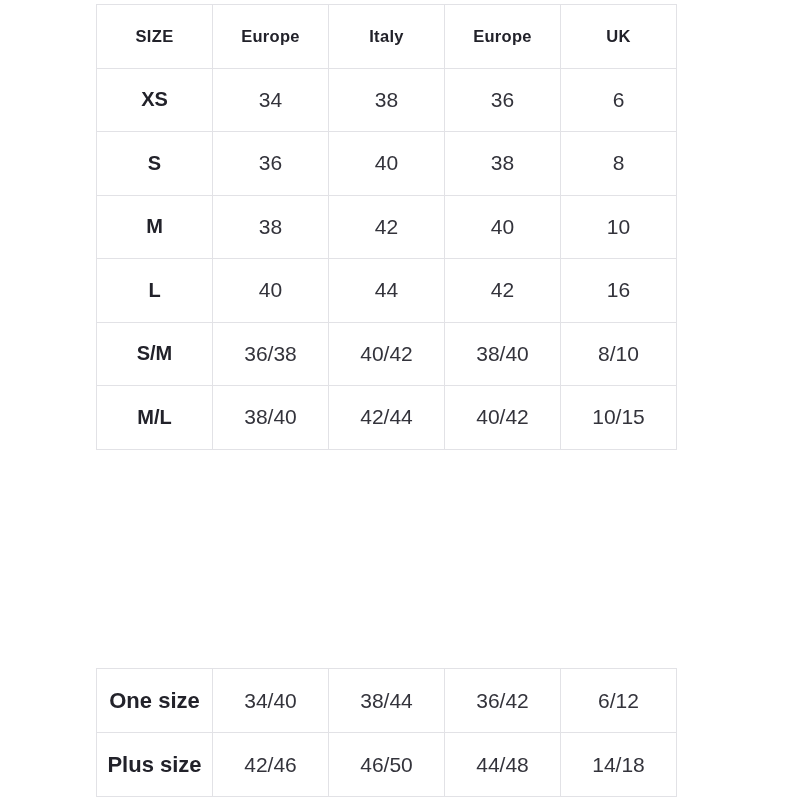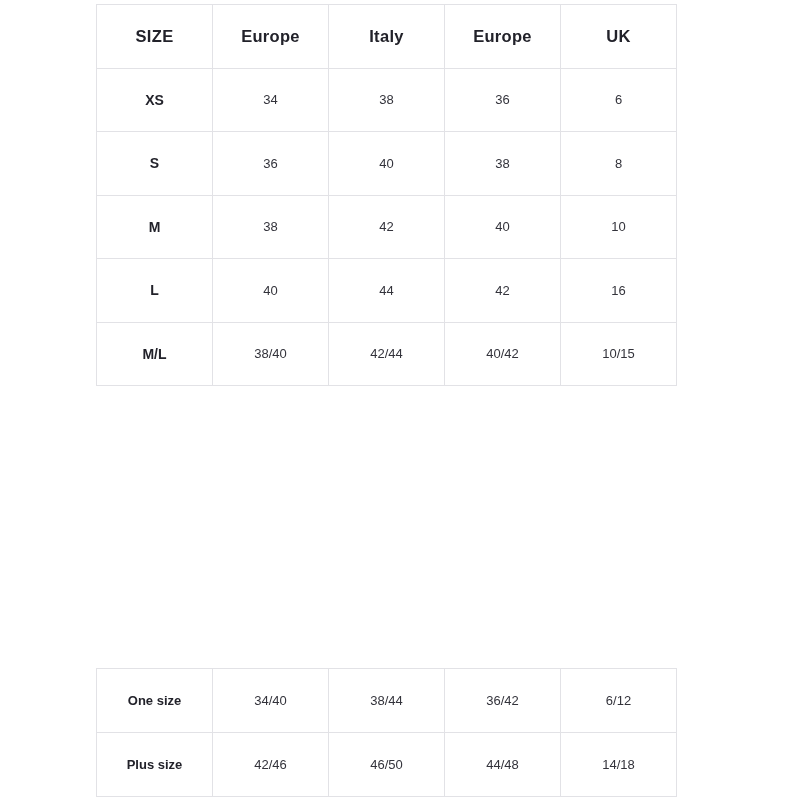--- a/index.html
+++ b/index.html
@@ -34,41 +34,41 @@
   .size-table col.c1 { width: 116px; }
   .size-table col.c2 { width: 116px; }
   .size-table col.c3 { width: 116px; }
   .size-table col.c4 { width: 116px; }
 
   .size-table td, .size-table th {
     border: 1px solid #e2e2e6;
     text-align: center;
     vertical-align: middle;
     font-weight: normal;
-    font-size: 13px;
+    font-size: 21px;
     color: #33333b;
     padding: 0;
     height: 62.5px;
   }
   .size-table.main tr:first-child th {
     font-weight: bold;
     font-size: 16.5px;
     color: #22222a;
     letter-spacing: 0.3px;
   }
   .size-table td.rowhead {
     font-weight: bold;
     color: #22222a;
-    font-size: 14px;
+    font-size: 20px;
   }
   .size-table.extra td {
     height: 63px;
   }
   .size-table.extra td.rowhead {
-    font-size: 13px;
+    font-size: 22px;
     text-align: center;
   }
 </style>
 </head>
 <body>
 
 <div class="page">
 
   <table class="size-table main">
     <colgroup>
@@ -109,20 +109,27 @@
         <td>10</td>
       </tr>
       <tr>
         <td class="rowhead">L</td>
         <td>40</td>
         <td>44</td>
         <td>42</td>
         <td>16</td>
       </tr>
       <tr>
+        <td class="rowhead">S/M</td>
+        <td>36/38</td>
+        <td>40/42</td>
+        <td>38/40</td>
+        <td>8/10</td>
+      </tr>
+      <tr>
         <td class="rowhead">M/L</td>
         <td>38/40</td>
         <td>42/44</td>
         <td>40/42</td>
         <td>10/15</td>
       </tr>
     </tbody>
   </table>
 
   <table class="size-table extra">

